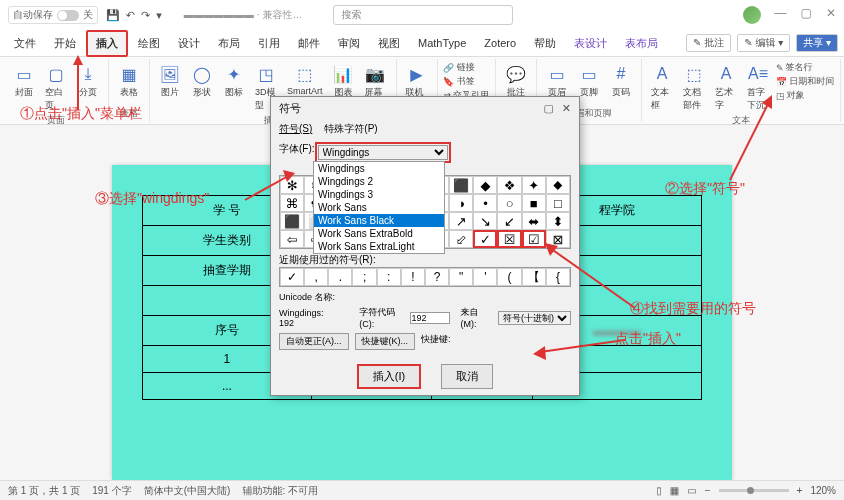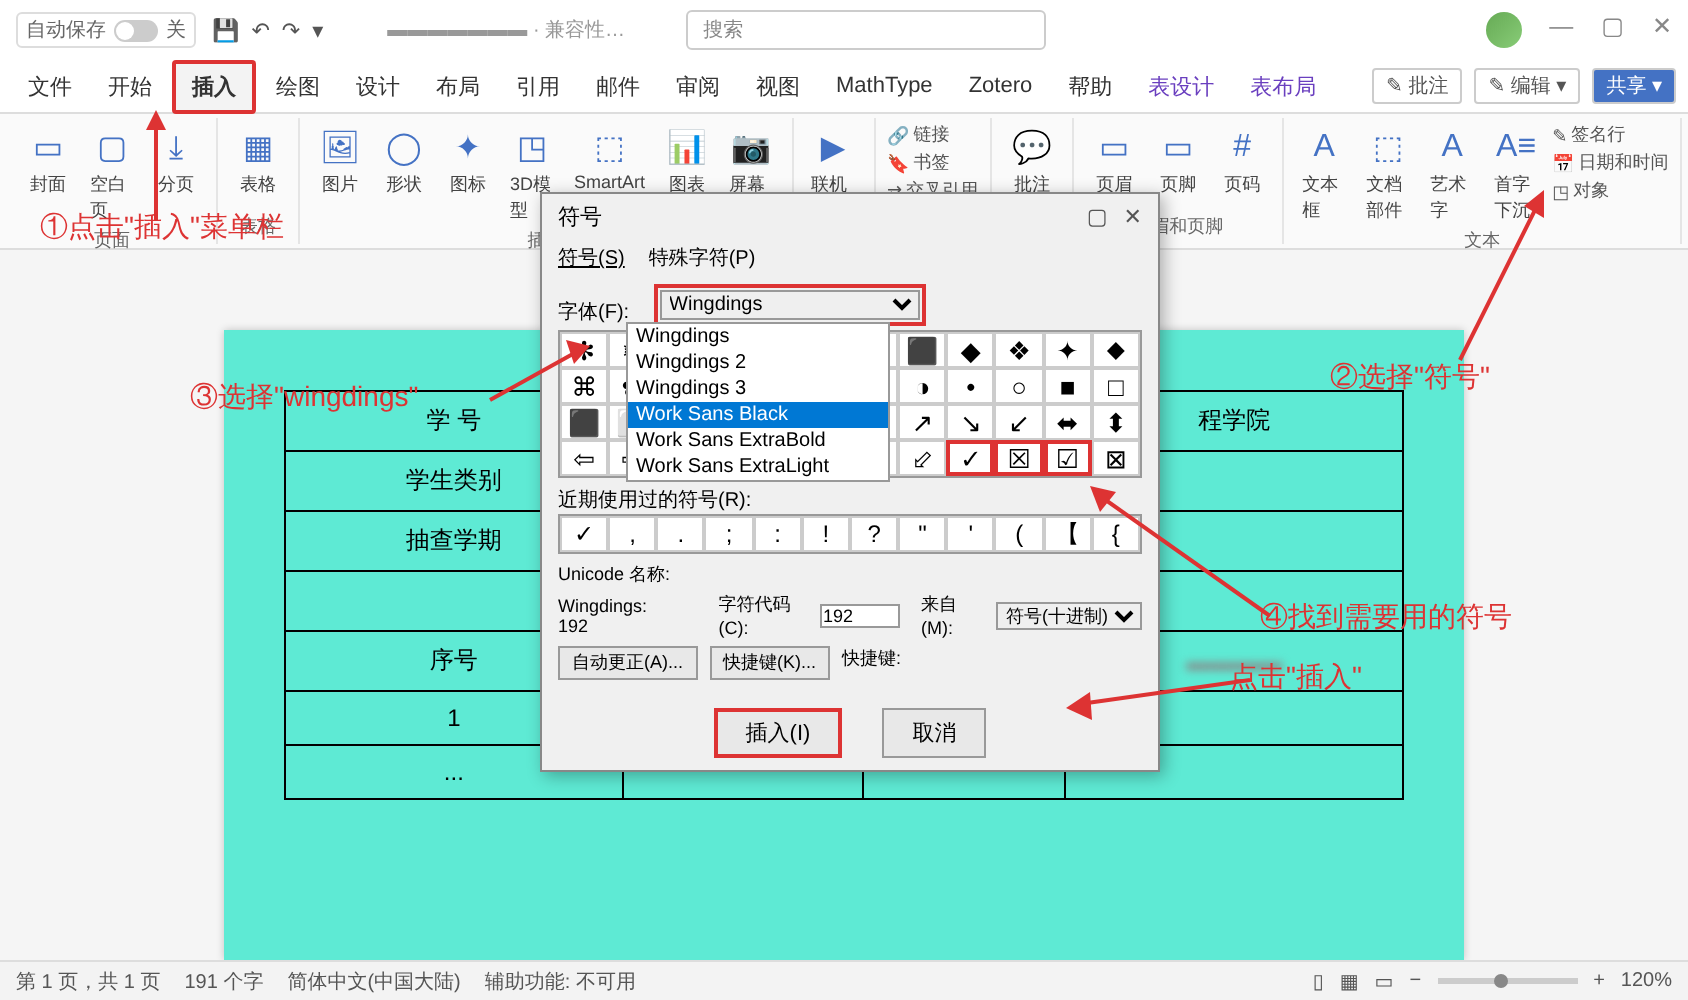--- a/index.html
+++ b/index.html
@@ -3,21 +3,21 @@
 <meta charset="utf-8">
 <style>
 *{margin:0;padding:0;box-sizing:border-box;font-family:"Microsoft YaHei","Segoe UI",sans-serif}
 body{width:844px;height:500px;background:#fff;overflow:hidden;position:relative;font-size:11px}
 .titlebar{height:30px;background:#fff;display:flex;align-items:center;padding:0 8px;color:#666}
 .titlebar .autosave{display:flex;align-items:center;gap:4px;font-size:10px;border:1px solid #ddd;border-radius:3px;padding:1px 4px}
 .titlebar .toggle{width:22px;height:11px;background:#ccc;border-radius:6px;position:relative}
 .titlebar .toggle::after{content:"";position:absolute;width:9px;height:9px;background:#fff;border-radius:50%;top:1px;left:1px}
 .titlebar .qat{display:flex;gap:6px;margin-left:8px;color:#555}
 .titlebar .qat span{cursor:pointer}
-.titlebar .doc{margin-left:32px;color:#999;font-size:10px}
+.titlebar .doc{margin-left:22px;color:#999;font-size:10px}
 .titlebar .search{margin-left:30px;border:1px solid #ccc;border-radius:3px;padding:2px 8px;width:180px;color:#888;font-size:10px}
 .titlebar .winbtns{margin-left:auto;display:flex;gap:14px;color:#888;font-size:12px}
 .titlebar .avatar{width:18px;height:18px;border-radius:50%;background:linear-gradient(135deg,#6a5,#8c7)}
 .tabs{height:27px;display:flex;align-items:center;padding-left:6px;gap:2px;border-bottom:1px solid #ddd}
 .tabs .tab{padding:4px 8px;font-size:11px;color:#333;cursor:pointer}
 .tabs .tab.active{border:2px solid #d33;border-radius:2px;background:#f3f3f3;font-weight:bold}
 .tabs .right{margin-left:auto;display:flex;gap:6px;padding-right:6px;font-size:10px;color:#555}
 .tabs .right .btn{border:1px solid #ccc;padding:1px 6px;border-radius:2px}
 .ribbon{height:68px;background:#fafafa;border-bottom:1px solid #ddd;display:flex;padding:2px 4px}
 .ribbon .group{display:flex;flex-direction:column;align-items:center;padding:2px 6px;border-right:1px solid #e5e5e5}
@@ -34,21 +34,21 @@
 .page table{width:100%;border-collapse:collapse}
 .page td{border:1px solid #000;padding:6px 8px;font-size:12px;text-align:center}
 .page .blur{filter:blur(2px);color:#888}
 .dialog{position:absolute;left:270px;top:96px;width:310px;background:#f0f0f0;border:1px solid #888;box-shadow:2px 2px 8px rgba(0,0,0,.3);z-index:50}
 .dialog .dlg-title{display:flex;align-items:center;padding:4px 8px;font-size:11px}
 .dialog .dlg-title .btns{margin-left:auto;display:flex;gap:8px;color:#555;font-size:11px}
 .dialog .dlg-tabs{display:flex;padding:2px 8px;font-size:10px;gap:12px}
 .dialog .dlg-tabs span{cursor:pointer}
 .dialog .dlg-tabs .u{text-decoration:underline}
 .dialog .body{padding:4px 8px 8px}
-.dialog .font-row{display:flex;align-items:flex-end;gap:12px;font-size:10px;margin-bottom:2px}
+.dialog .font-row{display:flex;align-items:flex-start;gap:0;font-size:10px;margin-bottom:12px}
 .dialog .font-sel{border:2px solid #d33;padding:1px}
 .dialog .font-sel select{width:130px;font-size:10px;border:1px solid #999}
 .dialog .dropdown{position:absolute;left:42px;top:64px;width:132px;background:#fff;border:1px solid #999;font-size:10px;z-index:60}
 .dialog .dropdown div{padding:1px 4px;cursor:pointer}
 .dialog .dropdown div.sel{background:#0078d4;color:#fff}
 .dialog .grid{display:grid;grid-template-columns:repeat(12,1fr);gap:0;margin-top:2px;border:1px solid #999;background:#fff}
 .dialog .grid .cell{border:1px solid #ccc;height:18px;display:flex;align-items:center;justify-content:center;font-size:13px;cursor:pointer;font-family:sans-serif}
 .dialog .grid .cell.mark{border:2px solid #d33}
 .dialog .recent-label{font-size:10px;margin-top:4px}
 .dialog .recent{display:grid;grid-template-columns:repeat(12,1fr);border:1px solid #999;background:#fff}
@@ -316,20 +316,21 @@
   </div>
   <div class="body">
     <div class="font-row">
       <span>字体(F):</span>
       <span class="font-sel"><select><option>Wingdings</option></select></span>
     </div>
     <div class="dropdown">
       <div>Wingdings</div>
       <div>Wingdings 2</div>
       <div>Wingdings 3</div>
+      <div>Work Sans</div>
       <div class="sel">Work Sans Black</div>
       <div>Work Sans ExtraBold</div>
       <div>Work Sans ExtraLight</div>
     </div>
     <div class="grid" id="symgrid">
         <div class="cell">✻</div>
         <div class="cell">❄</div>
         <div class="cell">❋</div>
         <div class="cell">✱</div>
         <div class="cell">◉</div>

